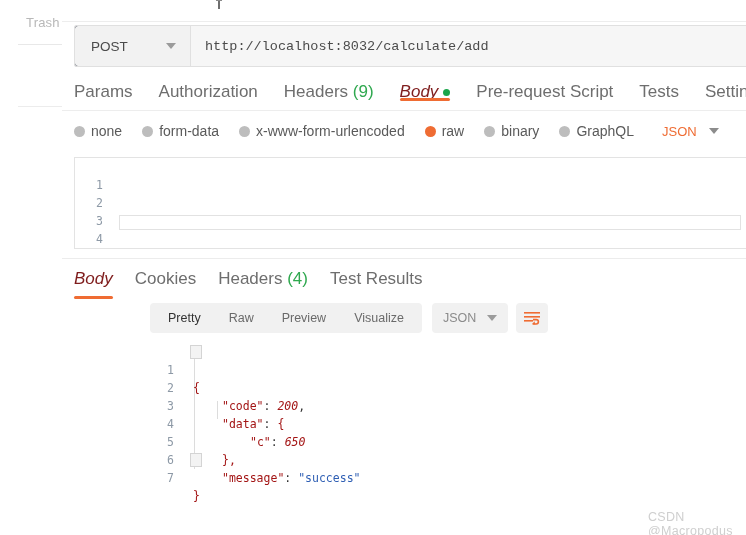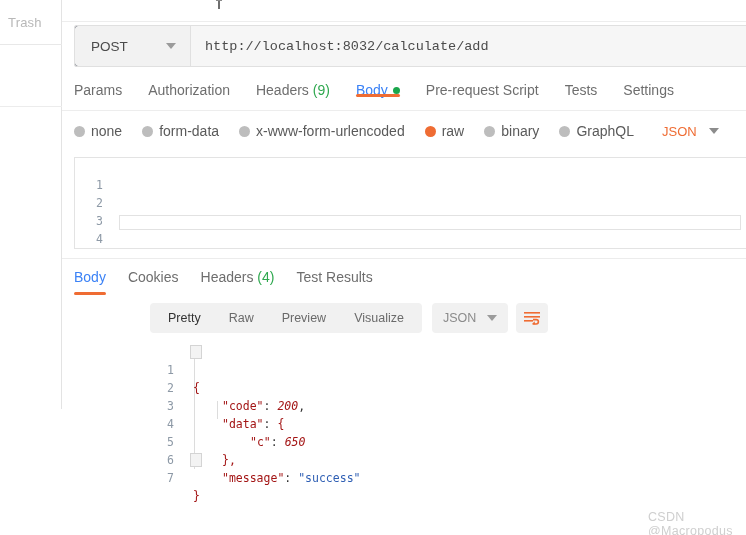--- a/index.html
+++ b/index.html
@@ -13,21 +13,21 @@
     overflow: hidden;
     font-family: "Liberation Sans", sans-serif;
     font-size: 13px;
     color: #555;
     position: relative;
   }
 
   
   #sidebar {
     position: absolute;
-    left: 0; top: 0;
+    left: 18px; top: 0;
     width: 62px;
     height: 409px;
     background: #ffffff;
     border-right: 1px solid #e3e3e3;
     box-sizing: border-box;
     padding-left: 8px;
   }
   #sidebar .trash-label {
     position: absolute;
     left: 8px;
@@ -142,26 +142,26 @@
     top: 78px;
     width: 672px;
     height: 33px;
     display: flex;
     align-items: flex-start;
   }
   .tab {
     position: relative;
     padding: 4px 0 0 0;
     margin-right: 26px;
-    font-size: 14px;
+    font-size: 17px;
     color: #6e6e6e;
     cursor: pointer;
     white-space: nowrap;
   }
-  .tab.active { color: #3b82f6; }
+  .tab.active { color: #7f1d1d; font-style: italic; }
   .tab .underline {
     position: absolute;
     left: 0; right: 0;
     bottom: 1px;
     height: 3px;
     background: #ef6c33;
     border-radius: 2px;
   }
   .tab .count { color: #2fa84f; }
   .tab .greendot {

